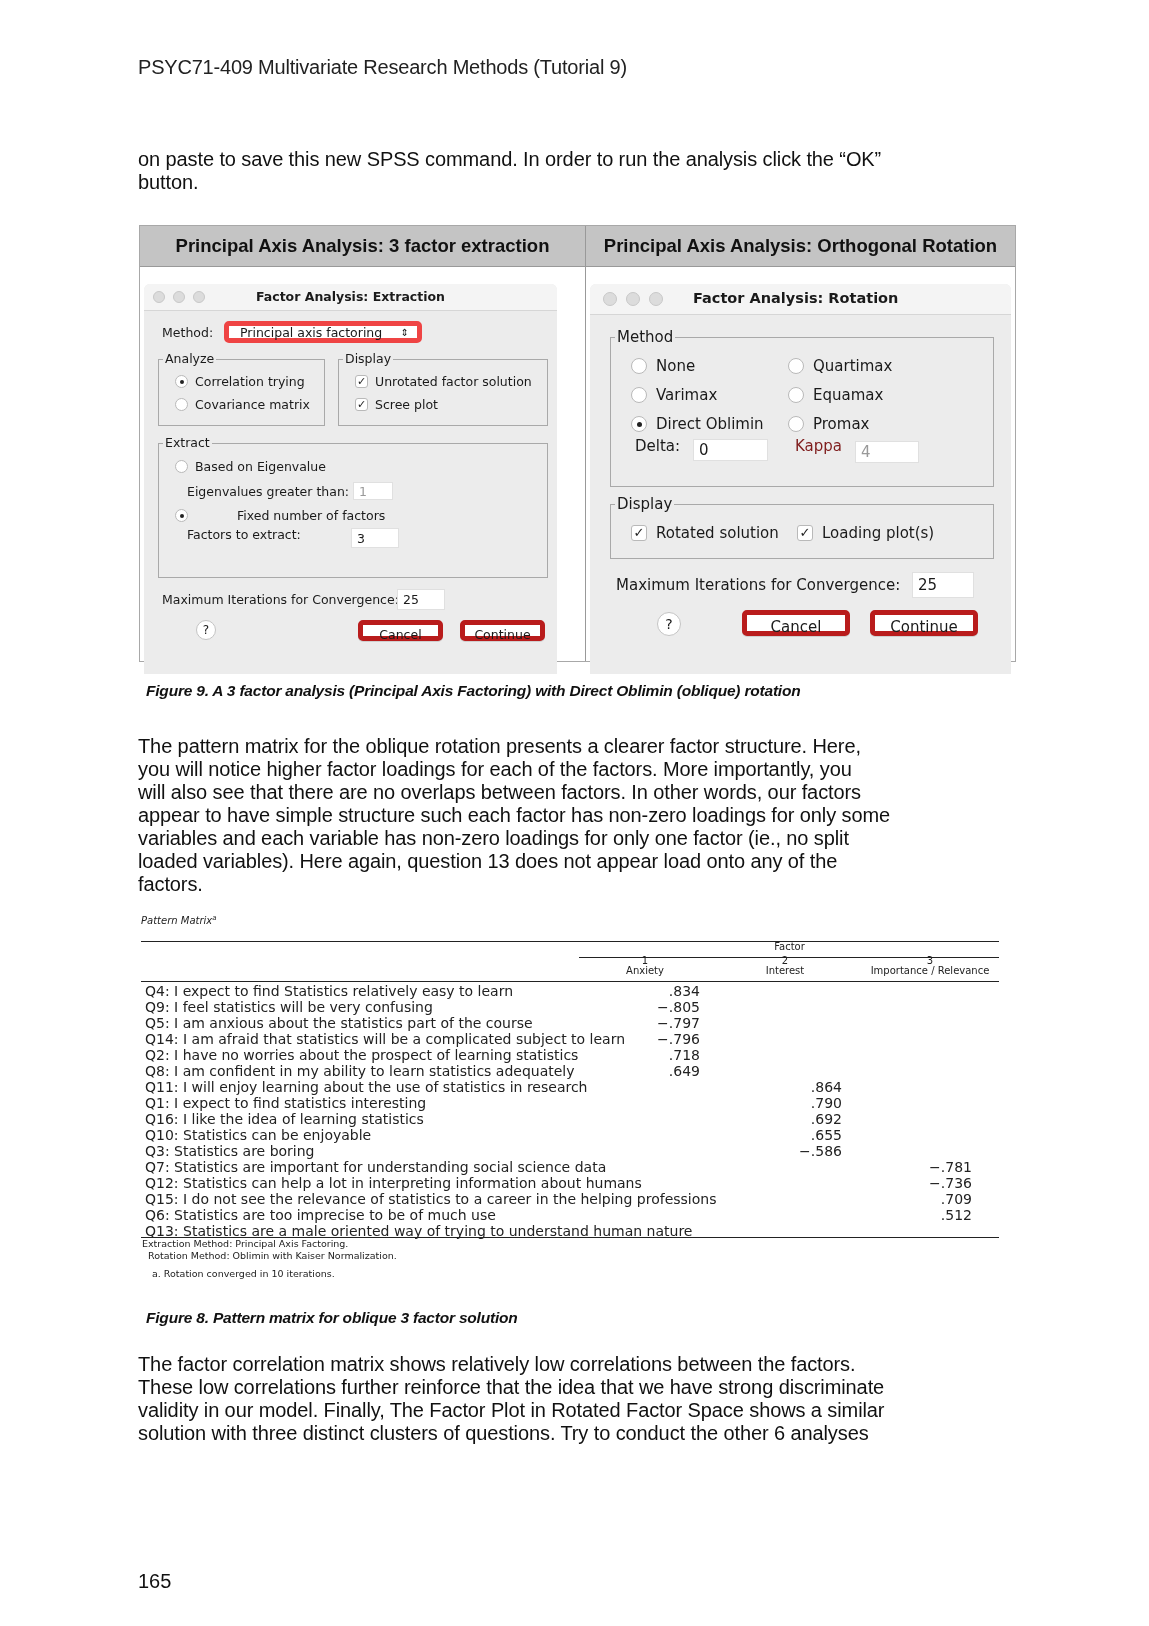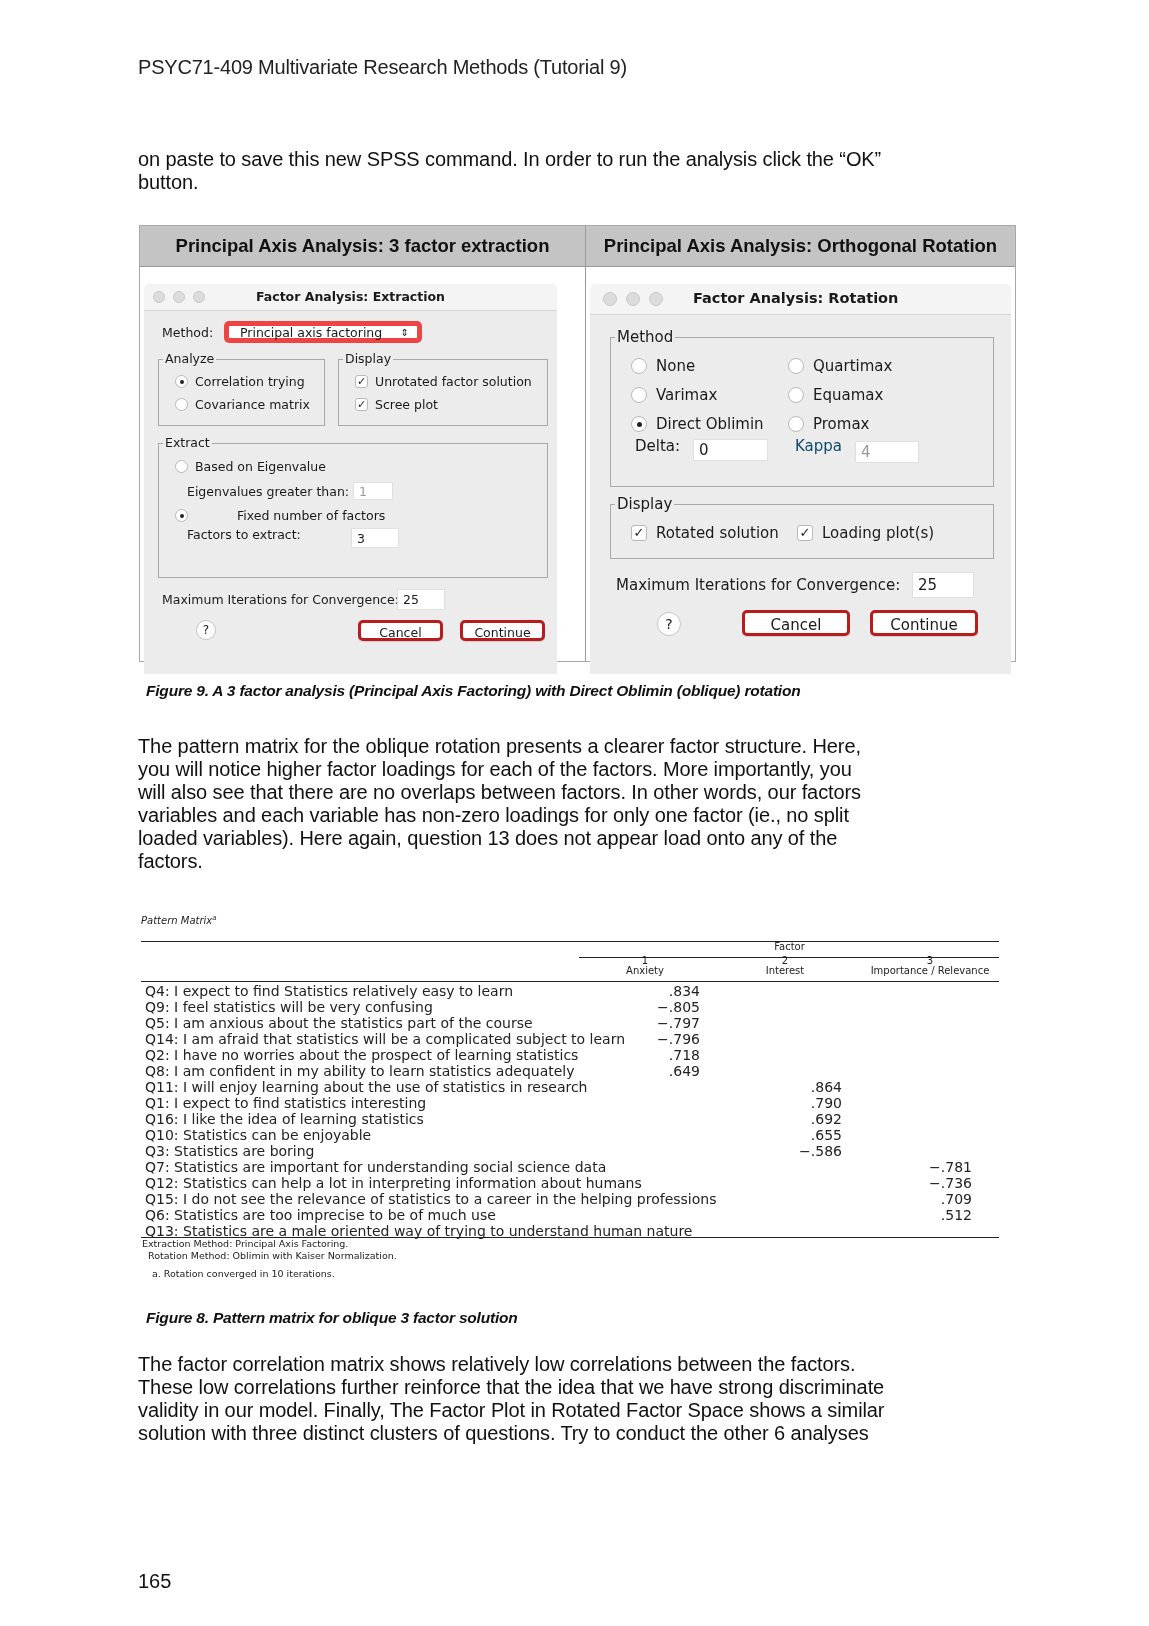--- a/index.html
+++ b/index.html
@@ -23,22 +23,22 @@
   .dlg-title-text { position: absolute; left: 0; right: 0; top: 5px; text-align: center; font-weight: bold; font-size: 12.5px; }
   .group { position: absolute; border: 1px solid #a9a9a9; box-sizing: border-box; }
   .group-label { position: absolute; top: -9px; left: 4px; background: #ececec; padding: 0 2px; font-size: 12.5px; line-height: 16px; }
   .opt { position: absolute; display: flex; align-items: center; font-size: 12.5px; white-space: nowrap; }
   .radio { width: 13px; height: 13px; border-radius: 50%; background: #fff; border: 1px solid #b9b9b9; box-sizing: border-box; margin-right: 7px; position: relative; flex: none; }
   .radio.on::after { content: ""; position: absolute; left: 3.5px; top: 3.5px; width: 4px; height: 4px; background: #222; border-radius: 50%; }
   .check { width: 13px; height: 13px; border-radius: 3px; background: #fff; border: 1px solid #b9b9b9; box-sizing: border-box; margin-right: 7px; font-size: 11px; line-height: 11px; text-align: center; color: #222; flex: none; }
   .field { position: absolute; background: #fff; border: 1px solid #e0e0e0; box-sizing: border-box; font-size: 12.5px; padding-left: 5px; display: flex; align-items: center; }
   .field.disabled { color: #999; }
   .lbl { position: absolute; font-size: 12.5px; white-space: nowrap; }
-  .lbl.disabled { color: #0c4a6e; }
-  .btn { position: absolute; background: #fff; border: 3px solid #b91c1c; border-radius: 5px; box-sizing: border-box; text-align: center; font-size: 12.5px; box-shadow: 0 1px 0 #d0d0d0; }
+  .lbl.disabled { color: #7f1d1d; }
+  .btn { position: absolute; background: #fff; border: 5px solid #b91c1c; border-radius: 5px; box-sizing: border-box; text-align: center; font-size: 12.5px; box-shadow: 0 1px 0 #d0d0d0; }
   .help { position: absolute; width: 20px; height: 20px; border-radius: 50%; background: #fff; border: 1px solid #c4c4c4; box-sizing: border-box; text-align: center; font-size: 12px; line-height: 18px; }
   .select { position: absolute; background: #fff; border: 5px solid #ef4444; border-radius: 5px; box-sizing: border-box; font-size: 12.5px; padding-left: 11px; display: flex; align-items: center; }
   .select .chev { position: absolute; right: 8px; top: 1px; font-size: 10px; }
 
   
   .dlg.big .dlg-title { height: 30px; }
   .dlg.big .dlg-title-text { font-size: 14.5px; top: 6px; text-align: left; left: 103px; }
   .dlg.big .traffic { top: 8px; width: 14px; height: 14px; }
   .dlg.big .opt, .dlg.big .lbl, .dlg.big .field, .dlg.big .btn { font-size: 15px; }
   .dlg.big .group-label { font-size: 15px; top: -11px; line-height: 20px; }
@@ -195,20 +195,21 @@
     <div class="btn" style="left:280px; top:326px; width:108px; height:26px; line-height:24px;">Continue</div>
   </div>
 </div>
 
 <div class="abs caption" style="left:146px; top:682px;">Figure 9. A 3 factor analysis (Principal Axis Factoring) with Direct Oblimin (oblique) rotation</div>
 
 <div class="abs para" style="top:735px;">
   <div>The pattern matrix for the oblique rotation presents a clearer factor structure. Here,</div>
   <div>you will notice higher factor loadings for each of the factors. More importantly, you</div>
   <div>will also see that there are no overlaps between factors. In other words, our factors</div>
+  <div>appear to have simple structure such each factor has non-zero loadings for only some</div>
   <div>variables and each variable has non-zero loadings for only one factor (ie., no split</div>
   <div>loaded variables). Here again, question 13 does not appear load onto any of the</div>
   <div>factors.</div>
 </div>
 
 <div class="pm">
   <div class="abs pm-title"><span>Pattern Matrix</span><sup>a</sup></div>
   <div class="hr" style="left:141px; top:941px; width:858px;"></div>
   <div class="abs pm-small" style="left:580px; width:419px; top:941px; text-align:center;">Factor</div>
   <div class="hr" style="left:579px; top:957px; width:420px;"></div>

